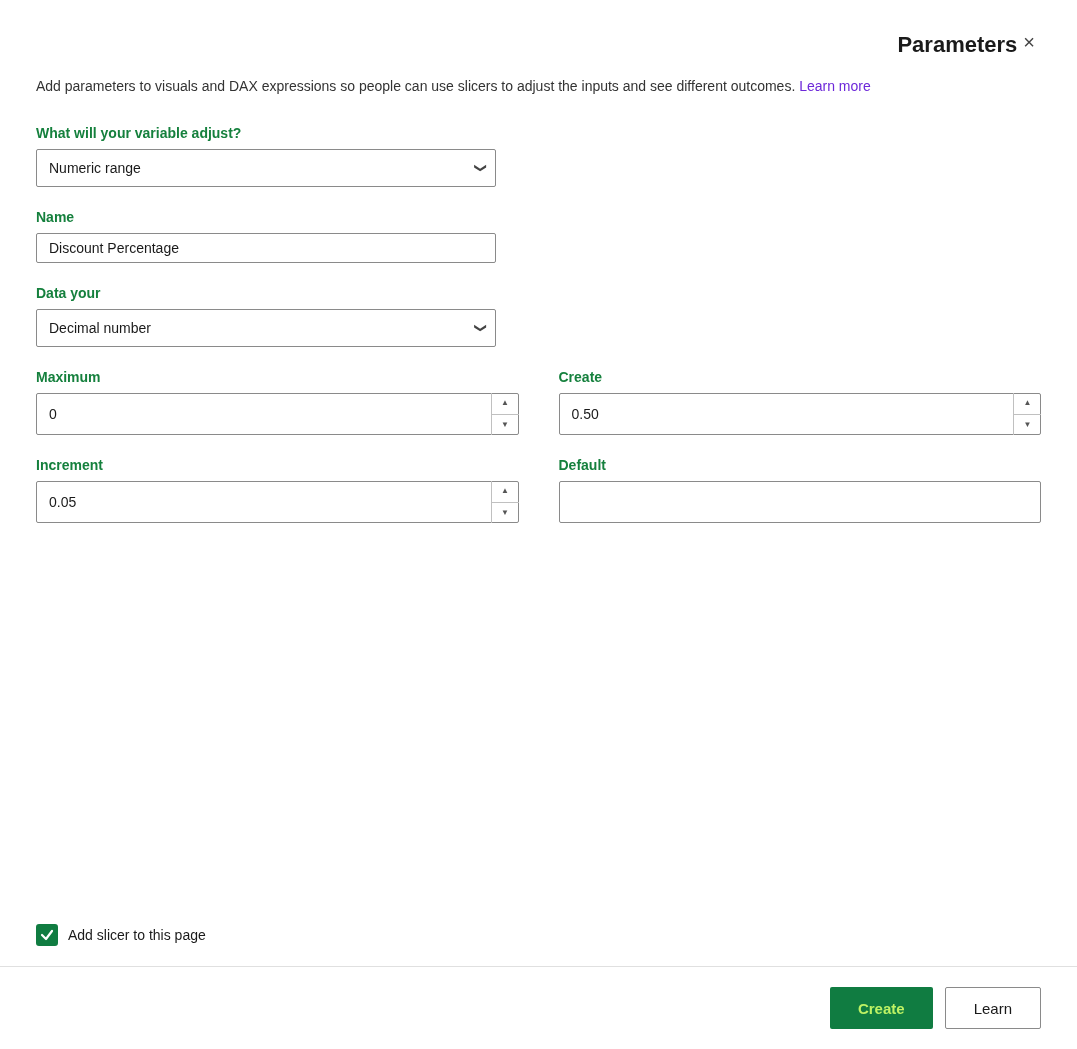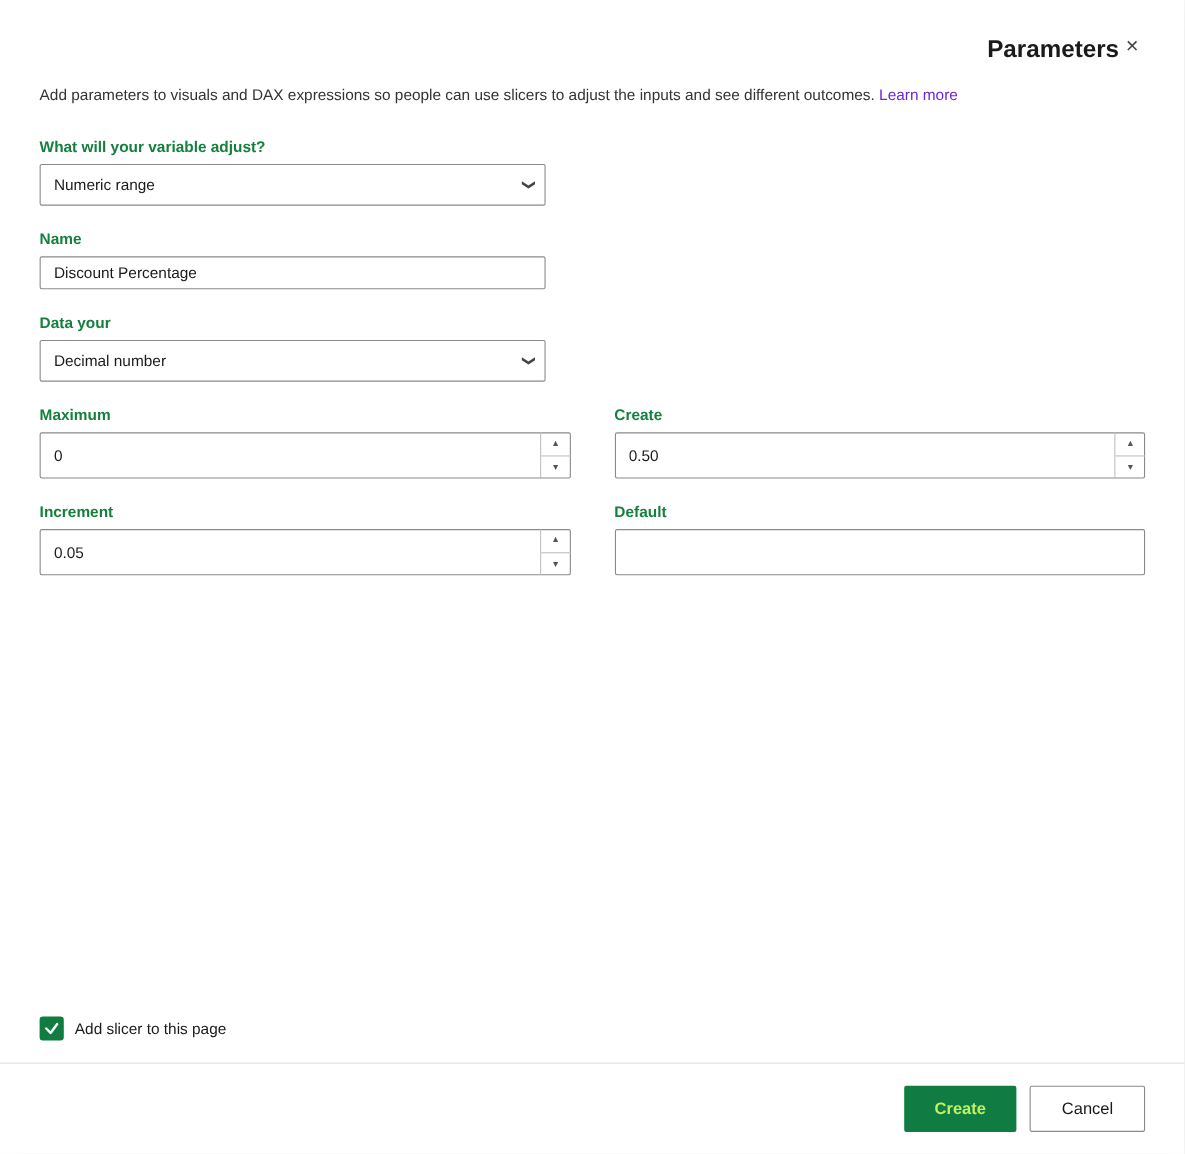--- a/index.html
+++ b/index.html
@@ -337,15 +337,15 @@
         <polyline points="2,7 6,11 12,3" stroke="white" stroke-width="2.2" stroke-linecap="round" stroke-linejoin="round" fill="none"></polyline>
       </svg>
     </div>
     <label class="checkbox-label">Add slicer to this page</label>
   </div>
 
   <div class="dialog-divider"></div>
 
   <div class="dialog-footer">
     <button class="btn-create">Create</button>
-    <button class="btn-cancel">Cancel</button>
+    <button class="btn-cancel">Learn</button>
   </div>
 </div>
 
 </body></html>

